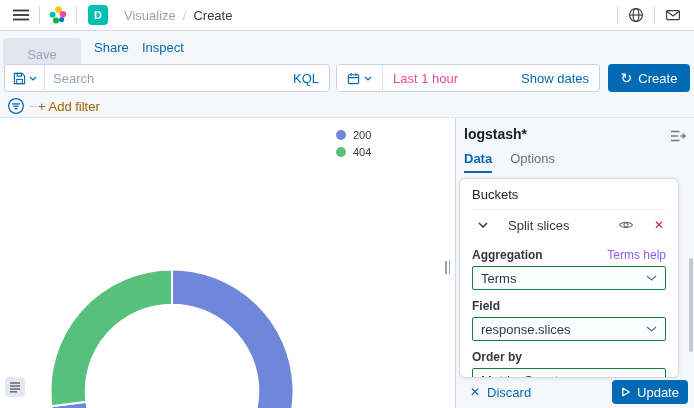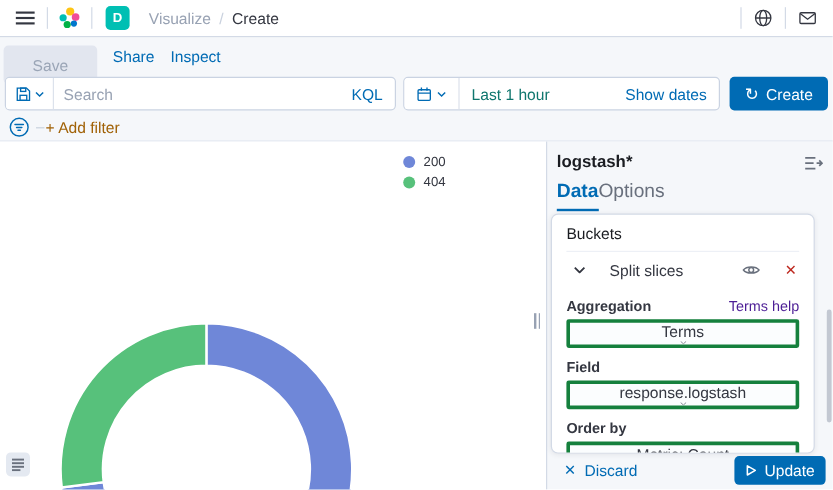--- a/index.html
+++ b/index.html
@@ -34,21 +34,21 @@
     align-items:center; justify-content:center; gap:3px; color:#006BB4; cursor:pointer; background:#fff; }
   .search-input { flex:1; border:none; outline:none; font-size:13px; padding:0 8px;
     font-family:"Liberation Sans", sans-serif; color:#343741; min-width:0; }
   .search-input::placeholder { color:#98A2B3; }
   .kql-btn { padding:0 10px; font-size:13px; color:#006BB4; cursor:pointer; }
 
   .date-group { position:absolute; left:336px; top:33px; width:264px; height:28px; background:#fff;
     border:1px solid #CAD3E2; border-radius:4px; display:flex; align-items:center; overflow:hidden; }
   .date-btn { width:46px; height:100%; border-right:1px solid #DCE2EC; display:flex;
     align-items:center; justify-content:center; gap:4px; color:#006BB4; cursor:pointer; background:#fff; }
-  .time-text { flex:1; font-size:13px; color:#0f766e; padding-left:10px; cursor:pointer; }
+  .time-text { flex:1; font-size:13px; color:#ec4899; padding-left:10px; cursor:pointer; }
   .show-dates { font-size:13px; font-weight:500; color:#006BB4; padding-right:10px; cursor:pointer; }
 
   .refresh-btn { position:absolute; left:608px; top:33px; width:82px; height:28px; border-radius:4px;
     background:#006BB4; color:#fff; font-size:13px; font-weight:500; display:flex; align-items:center;
     justify-content:center; gap:6px; cursor:pointer; }
   .refresh-glyph { font-size:14px; line-height:1; }
 
   .filter-icon-wrap { position:absolute; left:6px; top:65px; width:20px; height:20px; display:flex;
     align-items:center; justify-content:center; cursor:pointer; }
   .filter-dash { position:absolute; left:30px; top:75px; width:7px; height:1px; background:#C9D1DE; }
@@ -65,38 +65,38 @@
     background:#E4E9F1; display:flex; align-items:center; justify-content:center; cursor:pointer; }
   .resizer { position:absolute; left:445px; top:143px; display:flex; gap:2px; cursor:col-resize; }
   .resizer div { width:1.5px; height:13px; background:#98A2B3; }
 
   
   .panel { position:absolute; top:118px; left:455px; width:239px; bottom:0; background:#F5F7FA;
     border-left:1px solid #D3DAE6; }
   .panel-title { position:absolute; left:8px; top:8px; font-size:14px; font-weight:700; color:#1A1C21; }
   .panel-collapse { position:absolute; right:6px; top:8px; width:20px; height:20px; display:flex;
     align-items:center; justify-content:center; cursor:pointer; }
-  .panel-tabs { position:absolute; left:8px; top:33px; display:flex; font-size:16px; }
+  .panel-tabs { position:absolute; left:8px; top:33px; display:flex; gap:18px; font-size:13px; }
   .tab { padding-bottom:5px; cursor:pointer; }
   .tab-active { color:#006BB4; font-weight:600; border-bottom:2px solid #006BB4; }
   .tab-idle { color:#69707D; }
 
   .card { position:absolute; left:3px; top:60px; width:220px; height:200px; background:#fff;
     border:1px solid #D3DAE6; border-radius:6px; box-shadow:0 1px 4px rgba(32,38,47,.08);
     padding:8px 12px; overflow:hidden; }
   .card-title { font-size:13px; font-weight:400; color:#1A1C21; }
   .split-row { margin-top:7px; padding:7px 0 6px 6px; border-top:1px solid #EDF0F6;
     display:flex; align-items:center; gap:20px; cursor:pointer; }
   .split-label { font-size:13px; color:#343741; flex:1; }
   .row-x { color:#BD271E; font-size:12px; cursor:pointer; margin-right:2px; }
   .field-head { margin-top:9px; display:flex; align-items:center; justify-content:space-between; }
   .field-label { font-size:12px; font-weight:600; color:#343741; }
-  .help-link { font-size:12px; color:#4c1d95; cursor:pointer; }
-  .select { margin-top:4px; height:24px; border:3px solid #15803d; border-radius:2px; background:#FBFDFE;
-    display:flex; align-items:center; justify-content:space-between; padding:0 8px; cursor:pointer;flex-direction:column; }
+  .help-link { font-size:12px; color:#8b5cf6; cursor:pointer; }
+  .select { margin-top:4px; height:24px; border:1px solid #15803d; border-radius:2px; background:#FBFDFE;
+    display:flex; align-items:center; justify-content:space-between; padding:0 8px; cursor:pointer; }
   .select-value { font-size:13px; color:#343741; }
 
   .scroll-thumb { position:absolute; right:1px; top:140px; width:4px; height:94px; background:#A8AFBD;
     opacity:.65; border-radius:2px; cursor:pointer; }
 
   .panel-footer { position:absolute; left:0; right:0; bottom:0; height:32px; display:flex;
     align-items:center; justify-content:space-between; padding:0 6px 0 14px; }
   .discard { display:flex; align-items:center; gap:7px; color:#006BB4; font-size:13px; cursor:pointer; }
   .discard-x { font-size:12px; }
   .update-btn { width:76px; height:24px; border-radius:4px; background:#006BB4; color:#fff; font-size:13px;
@@ -276,21 +276,21 @@
         <span class="select-value">Terms</span>
         <svg width="11" height="6" viewBox="0 0 11 6" fill="none" stroke="#69707D" stroke-width="1.3">
           <polyline points="1,1 5.5,5 10,1"></polyline>
         </svg>
       </div>
 
       <div class="field-head">
         <span class="field-label">Field</span>
       </div>
       <div class="select">
-        <span class="select-value">response.logstash</span>
+        <span class="select-value">response.slices</span>
         <svg width="11" height="6" viewBox="0 0 11 6" fill="none" stroke="#69707D" stroke-width="1.3">
           <polyline points="1,1 5.5,5 10,1"></polyline>
         </svg>
       </div>
 
       <div class="field-head">
         <span class="field-label">Order by</span>
       </div>
       <div class="select">
         <span class="select-value">Metric: Count</span>

